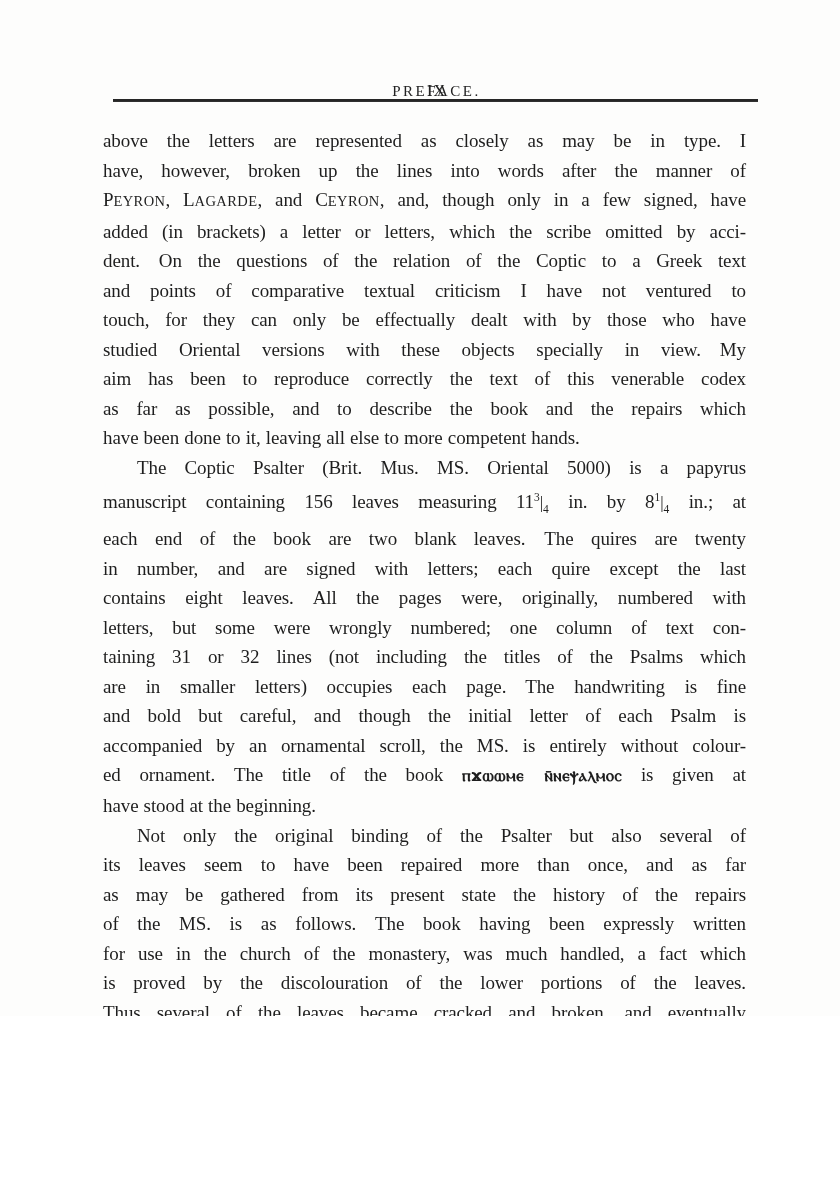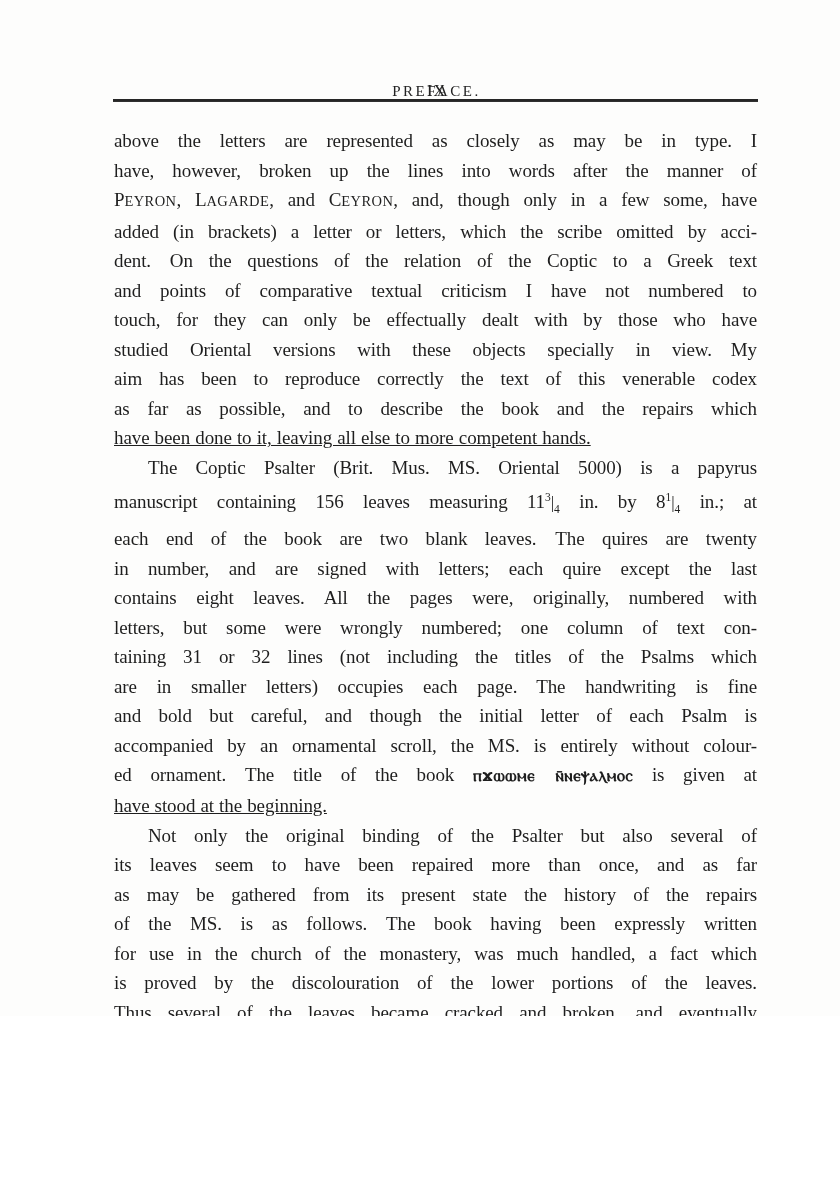--- a/index.html
+++ b/index.html
@@ -32,28 +32,28 @@
     position: absolute;
     left: 113px; top: 99px; width: 645px; height: 4px;
     background: linear-gradient(to bottom,
       #262626 0px, #262626 1.7px,
       #fdfdfc 1.7px, #fdfdfc 2.5px,
       #303030 2.5px, #303030 3.4px,
       transparent 3.4px);
   }
   .body-text {
     position: absolute;
-    left: 114px; top: 126px; width: 643px;
+    left: 103px; top: 126px; width: 643px;
     font-size: 19px;
     line-height: 29.55px;
     letter-spacing: -0.1px;
     word-spacing: 0.5px;
   }
   .line { text-align: justify; text-align-last: justify; }
-  .line.pend { text-align-last: auto; text-decoration: underline; }
+  .line.pend { text-align-last: auto; }
   .line.indent { text-indent: 34px; }
   .sc { font-size: 14.5px; letter-spacing: 0.4px; }
   .sup { font-size: 11.5px; vertical-align: 7px; letter-spacing: 0; }
   .sub { font-size: 11.5px; vertical-align: -5px; letter-spacing: 0; }
   .frac-bar { font-size: 17px; }
   .coptic {
     font-family: "DejaVu Sans", sans-serif;
     font-weight: 700;
     font-size: 16.5px;
     letter-spacing: 0.5px;
@@ -71,24 +71,24 @@
 
 <div class="page">
 
   <div class="header-title">PREFACE.</div>
   <div class="page-number">IX</div>
   <div class="header-rule"></div>
 
   <div class="body-text">
     <div class="line">above the letters are represented as closely as may be in type. I</div>
     <div class="line">have, however, broken up the lines into words after the manner of</div>
-    <div class="line"><span>P</span><span class="sc">EYRON</span><span>, L</span><span class="sc">AGARDE</span><span>, and C</span><span class="sc">EYRON</span><span>, and, though only in a few some, have</span></div>
+    <div class="line"><span>P</span><span class="sc">EYRON</span><span>, L</span><span class="sc">AGARDE</span><span>, and C</span><span class="sc">EYRON</span><span>, and, though only in a few signed, have</span></div>
     <div class="line">added (in brackets) a letter or letters, which the scribe omitted by acci-</div>
     <div class="line">dent. On the questions of the relation of the Coptic to a Greek text</div>
-    <div class="line">and points of comparative textual criticism I have not numbered to</div>
+    <div class="line">and points of comparative textual criticism I have not ventured to</div>
     <div class="line">touch, for they can only be effectually dealt with by those who have</div>
     <div class="line">studied Oriental versions with these objects specially in view. My</div>
     <div class="line">aim has been to reproduce correctly the text of this venerable codex</div>
     <div class="line">as far as possible, and to describe the book and the repairs which</div>
     <div class="line pend">have been done to it, leaving all else to more competent hands.</div>
     <div class="line indent">The Coptic Psalter (Brit. Mus. MS. Oriental 5000) is a papyrus</div>
     <div class="line"><span>manuscript containing 156 leaves measuring 11</span><span class="sup">3</span><span class="frac-bar">|</span><span class="sub">4</span><span> in. by 8</span><span class="sup">1</span><span class="frac-bar">|</span><span class="sub">4</span><span> in.; at</span></div>
     <div class="line">each end of the book are two blank leaves. The quires are twenty</div>
     <div class="line">in number, and are signed with letters; each quire except the last</div>
     <div class="line">contains eight leaves. All the pages were, originally, numbered with</div>

